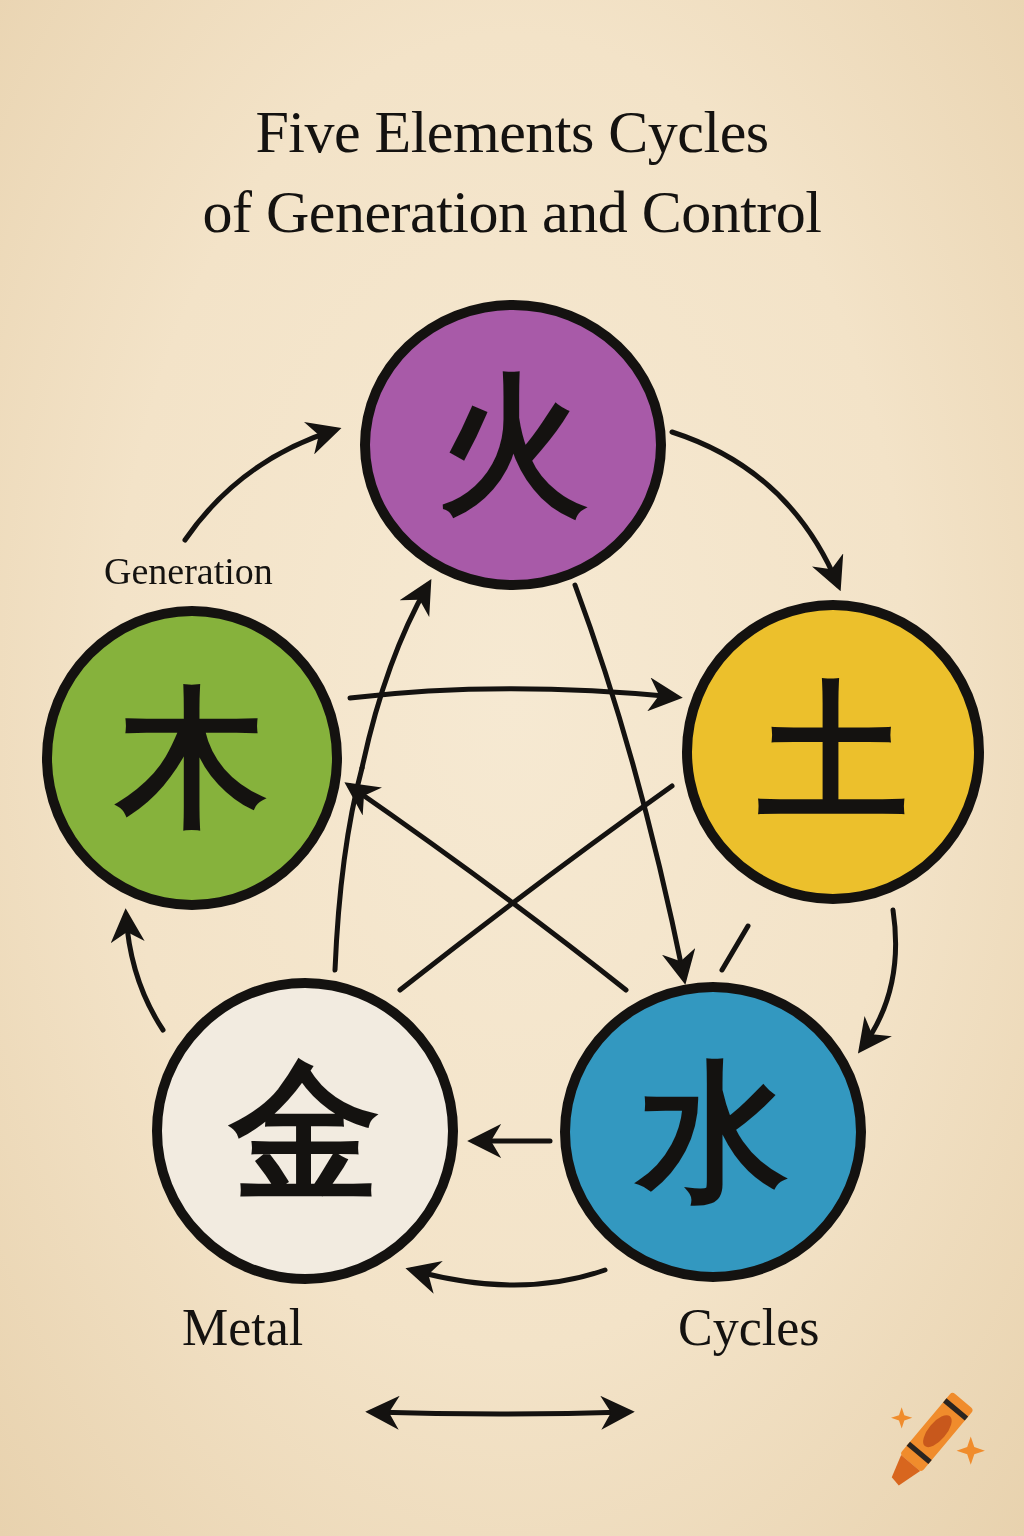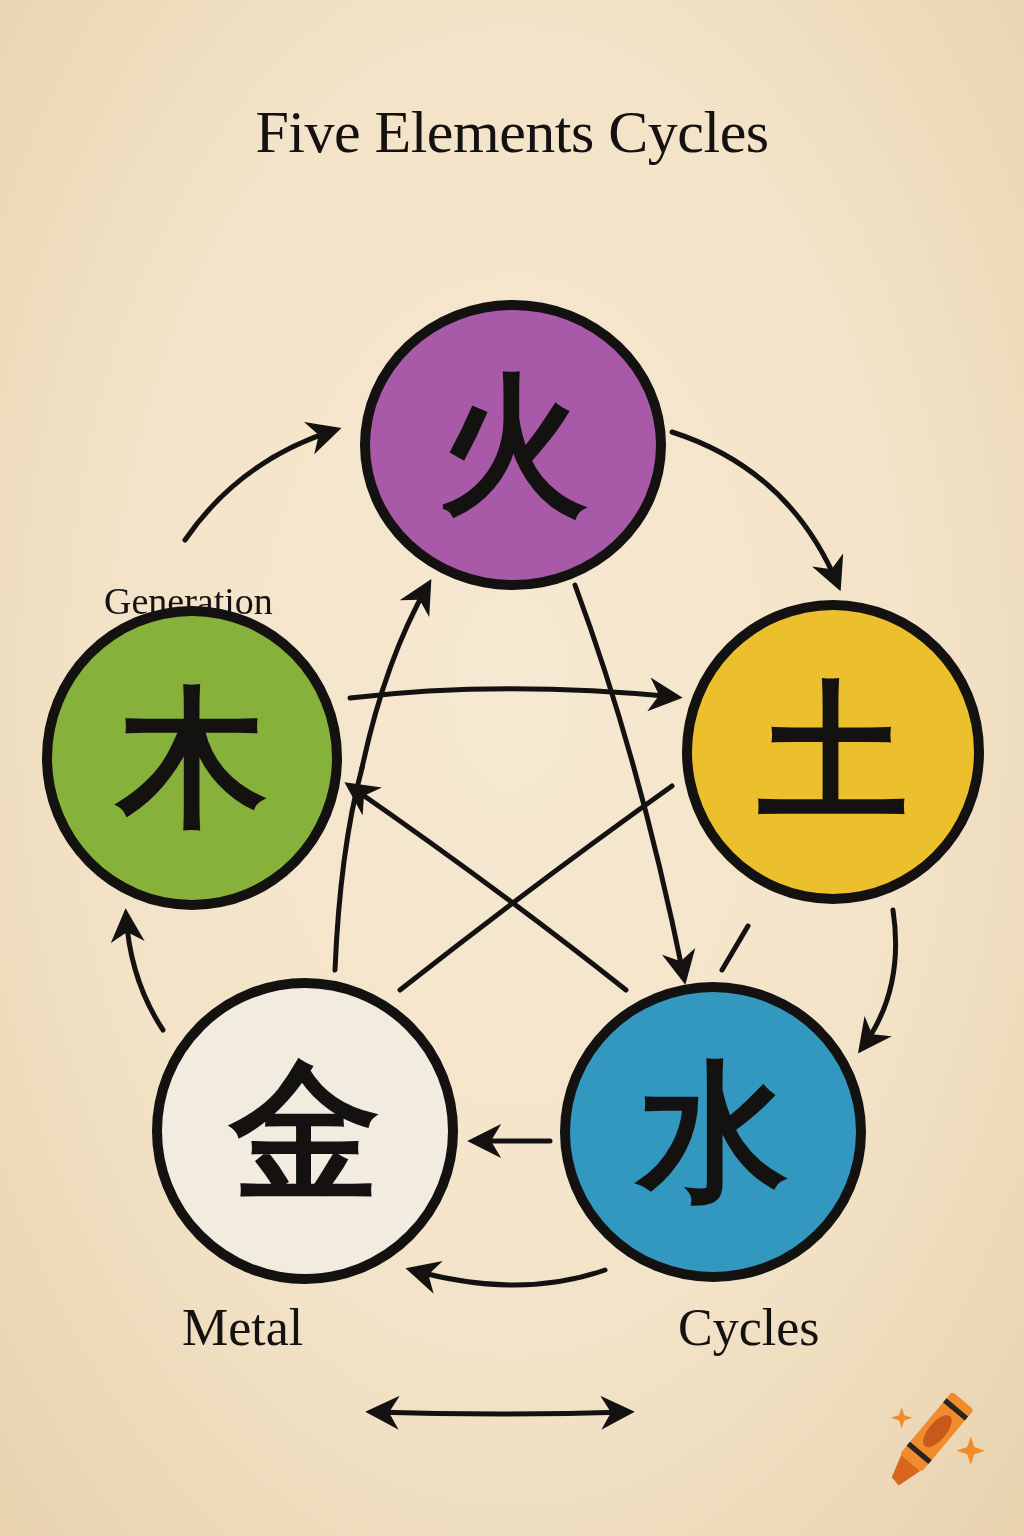--- a/index.html
+++ b/index.html
@@ -21,28 +21,29 @@
     border: 10px solid #141210; box-sizing: border-box;
     display: flex; align-items: center; justify-content: center;
   }
   .node .glyph {
     font-family: "DejaVu Sans", sans-serif; font-weight: bold;
     font-size: 150px; color: #141210; line-height: 1;
   }
   .label {
     position: absolute; color: #141210; font-size: 52px; line-height: 1;
   }
-  .label.small { font-size: 38px; margin-top: 30px; }
+  .label.small { font-size: 38px; }
   .crayon { position: absolute; left: 868px; top: 1378px; width: 124px; height: 124px; }
 </style>
 </head>
 <body>
 
 <div class="title">
   <span>Five Elements Cycles</span>
+  <span>of Generation and Control</span>
 </div>
 
 <svg class="diagram" width="1024" height="1536" viewBox="0 0 1024 1536">
   <defs>
     <marker id="ah" viewBox="0 0 20 20" refX="16" refY="10" markerWidth="9" markerHeight="9" orient="auto-start-reverse" markerUnits="userSpaceOnUse">
       <path d="M0,0 L20,10 L0,20 L6,10 Z" fill="#141210"></path>
     </marker>
     <marker id="ahL" viewBox="0 0 20 20" refX="16" refY="10" markerWidth="34" markerHeight="34" orient="auto-start-reverse" markerUnits="userSpaceOnUse">
       <path d="M0,0 L20,10 L0,20 L6,10 Z" fill="#141210"></path>
     </marker>

